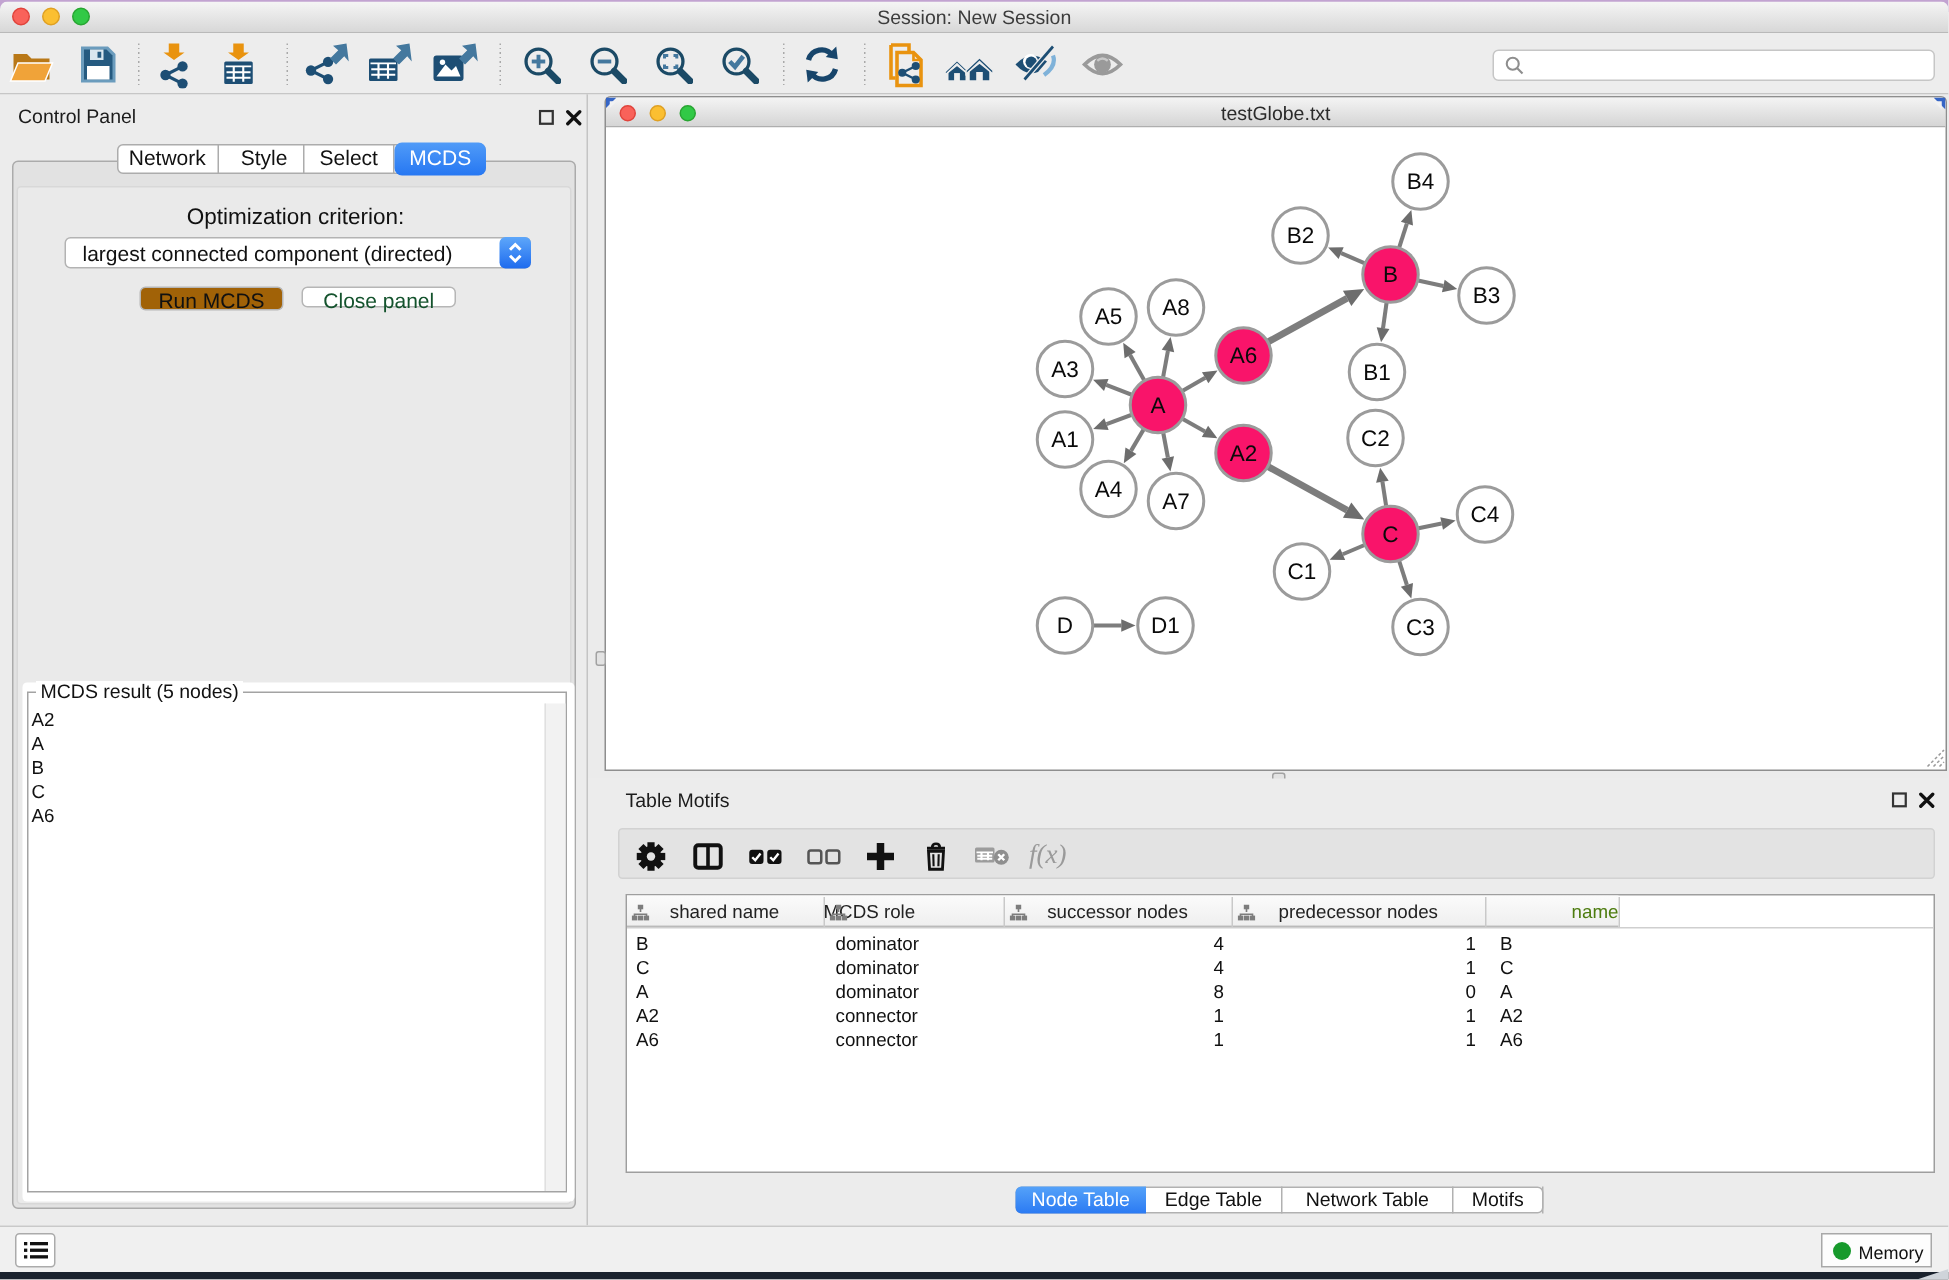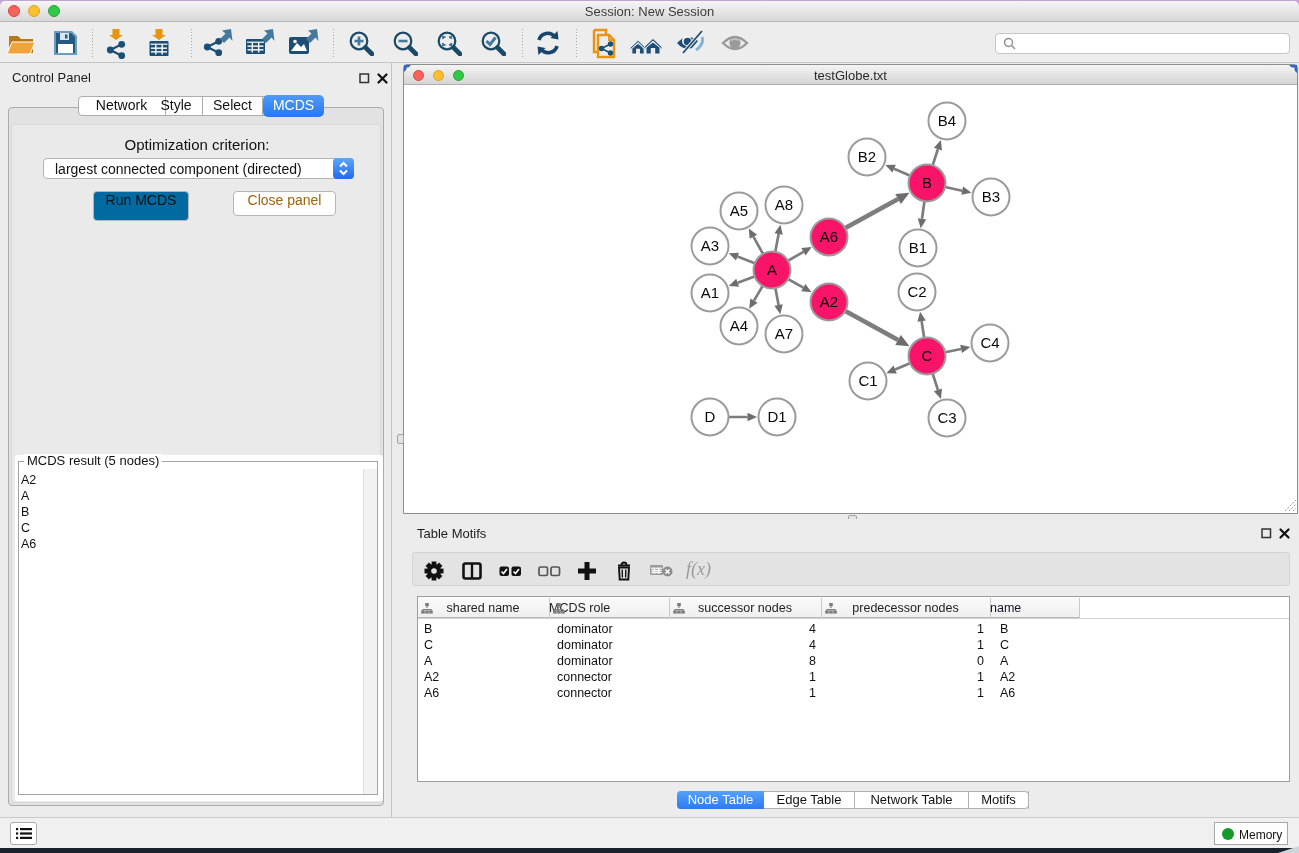--- a/index.html
+++ b/index.html
@@ -141,34 +141,34 @@
 <div class="abs" style="left:12px;top:70px;font-size:13px;color:#1c1c1c;">Control Panel</div>
 <svg style="position:absolute;left:359px;top:73px;" width="11" height="11" viewBox="0 0 11 11">
     <rect x="1" y="1" width="8.5" height="8.5" fill="none" stroke="#333" stroke-width="1.5"></rect>
   </svg>
 <svg style="position:absolute;left:377px;top:73px;" width="11" height="11" viewBox="0 0 11 11">
     <path d="M1.5 1.5 L9.5 9.5 M9.5 1.5 L1.5 9.5" stroke="#111" stroke-width="2.2" stroke-linecap="round"></path>
   </svg>
 <div class="abs" style="left:8px;top:107px;width:376px;height:699px;background:#e2e2e2;border:1px solid #ababab;border-radius:4px;"></div>
 <div class="abs" style="left:11px;top:124px;width:370px;height:679px;background:#eaeaea;border:1px solid #d8d8d8;border-radius:3px;"></div>
 <div class="abs" style="left:78px;top:96px;width:246px;height:20px;background:#fff;border:1px solid #acacac;border-radius:4px;"></div>
-<div class="abs" style="left:78px;top:96px;width:88px;height:20px;font-size:14px;color:#111;text-align:center;line-height:19px;border-right:1px solid #acacac;">Network</div>
+<div class="abs" style="left:78px;top:96px;width:68px;height:20px;font-size:14px;color:#111;text-align:center;line-height:19px;border-right:1px solid #acacac;">Network</div>
 <div class="abs" style="left:150px;top:96px;width:53px;height:20px;font-size:14px;color:#111;text-align:center;line-height:19px;border-right:1px solid #acacac;">Style</div>
 <div class="abs" style="left:203px;top:96px;width:60px;height:20px;font-size:14px;color:#111;text-align:center;line-height:19px;border-right:1px solid #acacac;">Select</div>
 <div class="abs" style="left:263px;top:95px;width:61px;height:22px;background:linear-gradient(#509bf8,#2677f2);border-radius:5px;font-size:14px;color:#fff;text-align:center;line-height:21px;">MCDS</div>
 <div class="abs" style="left:0px;top:136px;width:394px;height:15px;font-size:15px;color:#111;text-align:center;">Optimization criterion:</div>
 <div class="abs" style="left:43px;top:158px;width:311px;height:21px;background:#fff;border:1px solid #b3b3b3;border-radius:4px;"></div>
 <div class="abs" style="left:55px;top:161px;font-size:14px;color:#111;">largest connected component (directed)</div>
 <div class="abs" style="left:333px;top:158px;width:21px;height:21px;background:linear-gradient(#5ea7fa,#1e6bee);border-radius:4px;"></div>
 <svg class="abs" style="left:337px;top:161px;" width="13" height="15" viewBox="0 0 13 15">
     <path d="M3 5.5 L6.5 2 L10 5.5" fill="none" stroke="#fff" stroke-width="2"></path>
     <path d="M3 9.5 L6.5 13 L10 9.5" fill="none" stroke="#fff" stroke-width="2"></path>
   </svg>
-<div class="abs" style="left:93px;top:191px;width:96px;height:30px;background:#0369a1;border:1px solid #b6b6b6;border-radius:4px;font-size:14px;color:#111;text-align:center;line-height:16px;">Run MCDS</div>
-<div class="abs" style="left:201px;top:191px;width:103px;height:25px;background:#fff;border:1px solid #b6b6b6;border-radius:4px;font-size:14px;color:#a16207;text-align:center;line-height:16px;margin-left:32px;">Close panel</div>
+<div class="abs" style="left:93px;top:191px;width:96px;height:16px;background:#a16207;border:1px solid #b6b6b6;border-radius:4px;font-size:14px;color:#111;text-align:center;line-height:16px;">Run MCDS</div>
+<div class="abs" style="left:201px;top:191px;width:103px;height:14px;background:#fff;border:1px solid #b6b6b6;border-radius:4px;font-size:14px;color:#14532d;text-align:center;line-height:16px;">Close panel</div>
 <div class="abs" style="left:15px;top:455px;width:368px;height:346px;background:#fff;border-radius:3px;"></div>
 <div class="abs" style="left:18px;top:461px;width:360px;height:334px;border:1px solid #a3a3a3;"></div>
 <div class="abs" style="left:24px;top:454px;background:#fff;padding:0 3px;font-size:13px;color:#111;height:14px;line-height:14px;">MCDS result (5 nodes)</div>
 <div class="abs" style="left:21px;top:472px;font-size:12.5px;color:#111;line-height:16px;">A2<br>A<br>B<br>C<br>A6</div>
 <div class="abs" style="left:363px;top:469px;width:14px;height:325px;background:#f2f2f2;border-left:1px solid #e0e0e0;"></div>
 <div class="abs" style="left:392px;top:63px;width:907px;height:456px;background:#ebebeb;"></div>
 <div class="abs" style="left:403px;top:64px;width:895px;height:450px;background:#fff;border:1px solid #8e8e8e;border-radius:4px 4px 0 0;"></div>
 <div class="abs" style="left:404px;top:65px;width:893px;height:20px;background:linear-gradient(#f4f4f4,#d5d5d5);border-bottom:1px solid #aeaeae;border-radius:3px 3px 0 0;"></div>
 <svg class="abs" style="left:404px;top:65px;" width="7" height="7">
     <path d="M0 0 L7 0 L0 7 Z" fill="#3565c6"></path>
@@ -363,21 +363,21 @@
     <rect x="4.2" y="7.4" width="3.6" height="3.2" fill="#7d7d7d"></rect>
   </svg>
 <div class="abs" style="left:821px;top:601px;width:169px;font-size:12.5px;color:#222;text-align:center;">predecessor nodes</div>
 <svg style="position:absolute;left:825px;top:602.5px;" width="12" height="11" viewBox="0 0 12 11">
     <rect x="4.2" y="0" width="3.6" height="3.2" fill="#7d7d7d"></rect>
     <path d="M6 3 L6 5 M2 8 L2 6.5 L10 6.5 L10 8" stroke="#7d7d7d" stroke-width="1.1" fill="none"></path>
     <rect x="0.2" y="7.4" width="3.6" height="3.2" fill="#7d7d7d"></rect>
     <rect x="8.2" y="7.4" width="3.6" height="3.2" fill="#7d7d7d"></rect>
     <rect x="4.2" y="7.4" width="3.6" height="3.2" fill="#7d7d7d"></rect>
   </svg>
-<div class="abs" style="left:990px;top:601px;width:89px;font-size:12.5px;color:#0f172a;text-align:left;">name</div>
+<div class="abs" style="left:990px;top:601px;width:89px;font-size:12.5px;color:#4d7c0f;text-align:right;">name</div>
 <div class="abs" style="left:424px;top:622px;font-size:12.5px;color:#111;">B</div>
 <div class="abs" style="left:557px;top:622px;font-size:12.5px;color:#111;">dominator</div>
 <div class="abs" style="left:669px;top:622px;width:147px;font-size:12.5px;color:#111;text-align:right;">4</div>
 <div class="abs" style="left:821px;top:622px;width:163px;font-size:12.5px;color:#111;text-align:right;">1</div>
 <div class="abs" style="left:1000px;top:622px;font-size:12.5px;color:#111;">B</div>
 <div class="abs" style="left:424px;top:638px;font-size:12.5px;color:#111;">C</div>
 <div class="abs" style="left:557px;top:638px;font-size:12.5px;color:#111;">dominator</div>
 <div class="abs" style="left:669px;top:638px;width:147px;font-size:12.5px;color:#111;text-align:right;">4</div>
 <div class="abs" style="left:821px;top:638px;width:163px;font-size:12.5px;color:#111;text-align:right;">1</div>
 <div class="abs" style="left:1000px;top:638px;font-size:12.5px;color:#111;">C</div>

